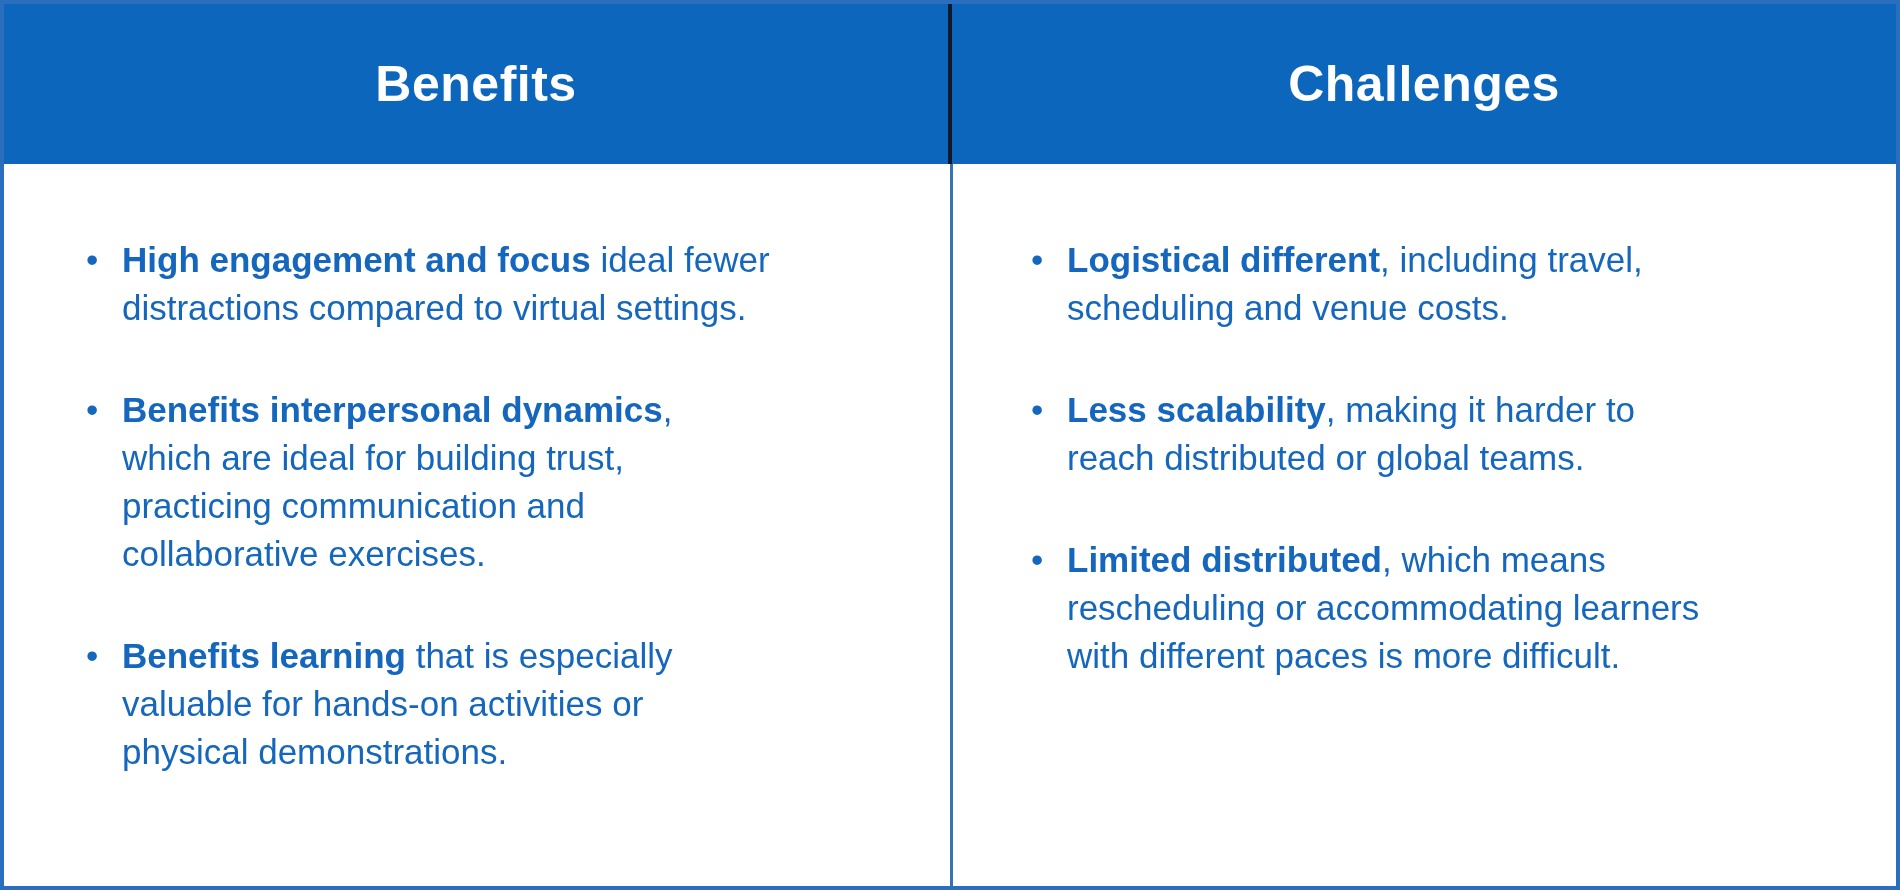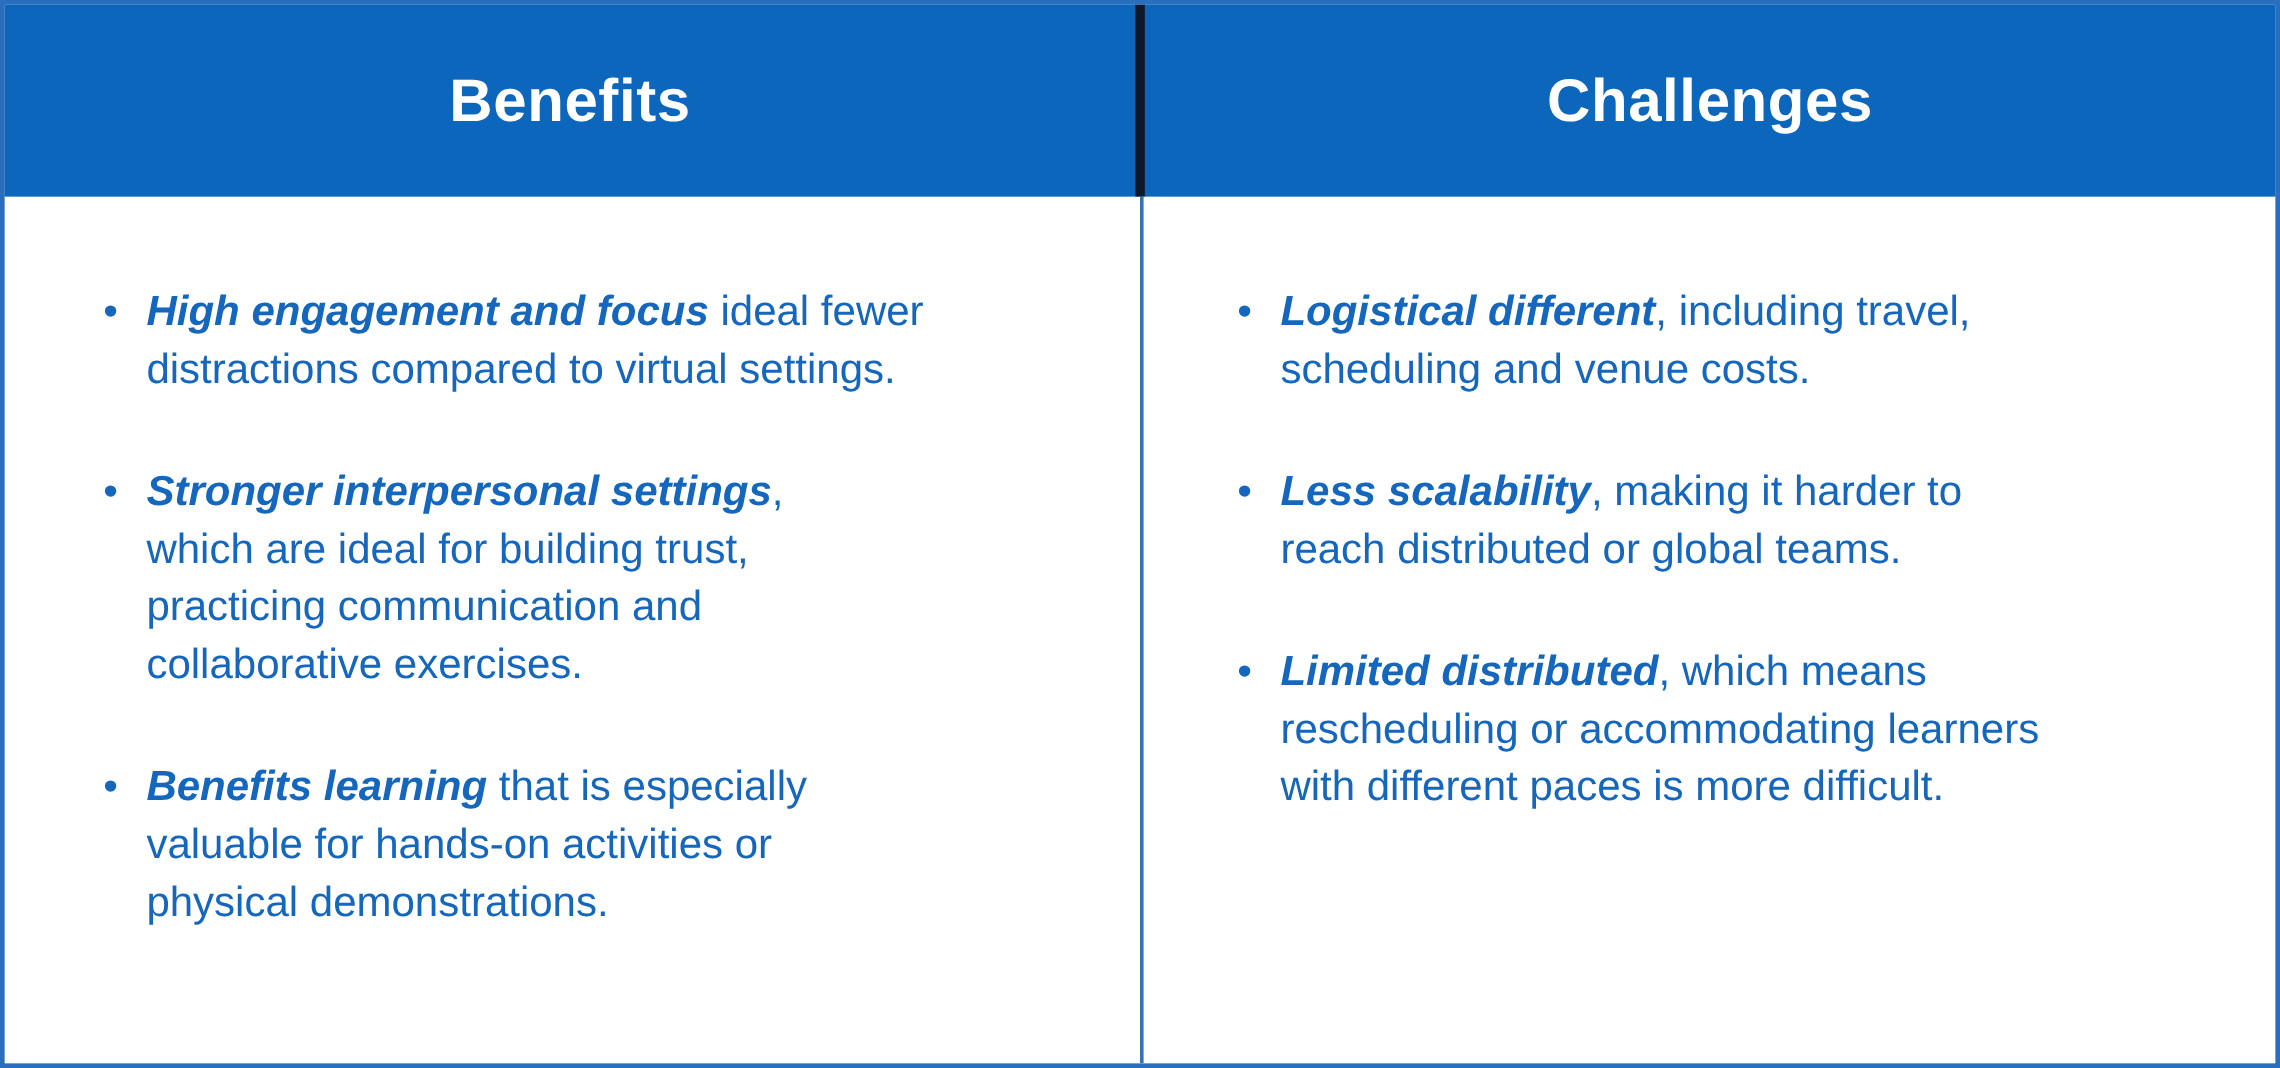--- a/index.html
+++ b/index.html
@@ -29,21 +29,21 @@
   }
   .header-cell {
     flex: 1 1 50%;
     background: #0b66bc;
     color: #ffffff;
     display: flex;
     align-items: center;
     justify-content: center;
   }
   .header-cell.right {
-    border-left: 8px solid #0f172a;
+    border-left: 4px solid #0f172a;
   }
   .header-title {
     font-size: 50px;
     font-weight: bold;
     letter-spacing: 0.5px;
   }
   .body-row {
     display: flex;
     flex: 1 1 auto;
     background: #ffffff;
@@ -76,21 +76,20 @@
     font-size: 35px;
     line-height: 48px;
   }
   .item-text {
     margin: 0;
     white-space: pre-line;
     max-width: 780px;
   }
   .item-text strong {
     font-weight: bold;
-    font-style: italic;
   }
 </style>
 </head>
 <body>
 
 <div class="stage">
   <div class="table">
 
     <div class="header-row">
       <div class="header-cell">
@@ -105,21 +104,21 @@
 
       <div class="body-cell">
         <ul class="bullet-list">
           <li>
             <span class="bullet-dot">•</span>
             <p class="item-text"><strong>High engagement and focus</strong><span> ideal fewer
 distractions compared to virtual settings.</span></p>
           </li>
           <li>
             <span class="bullet-dot">•</span>
-            <p class="item-text"><strong>Stronger interpersonal settings</strong><span>,
+            <p class="item-text"><strong>Benefits interpersonal dynamics</strong><span>,
 which are ideal for building trust,
 practicing communication and
 collaborative exercises.</span></p>
           </li>
           <li>
             <span class="bullet-dot">•</span>
             <p class="item-text"><strong>Benefits learning</strong><span> that is especially
 valuable for hands-on activities or
 physical demonstrations.</span></p>
           </li>

